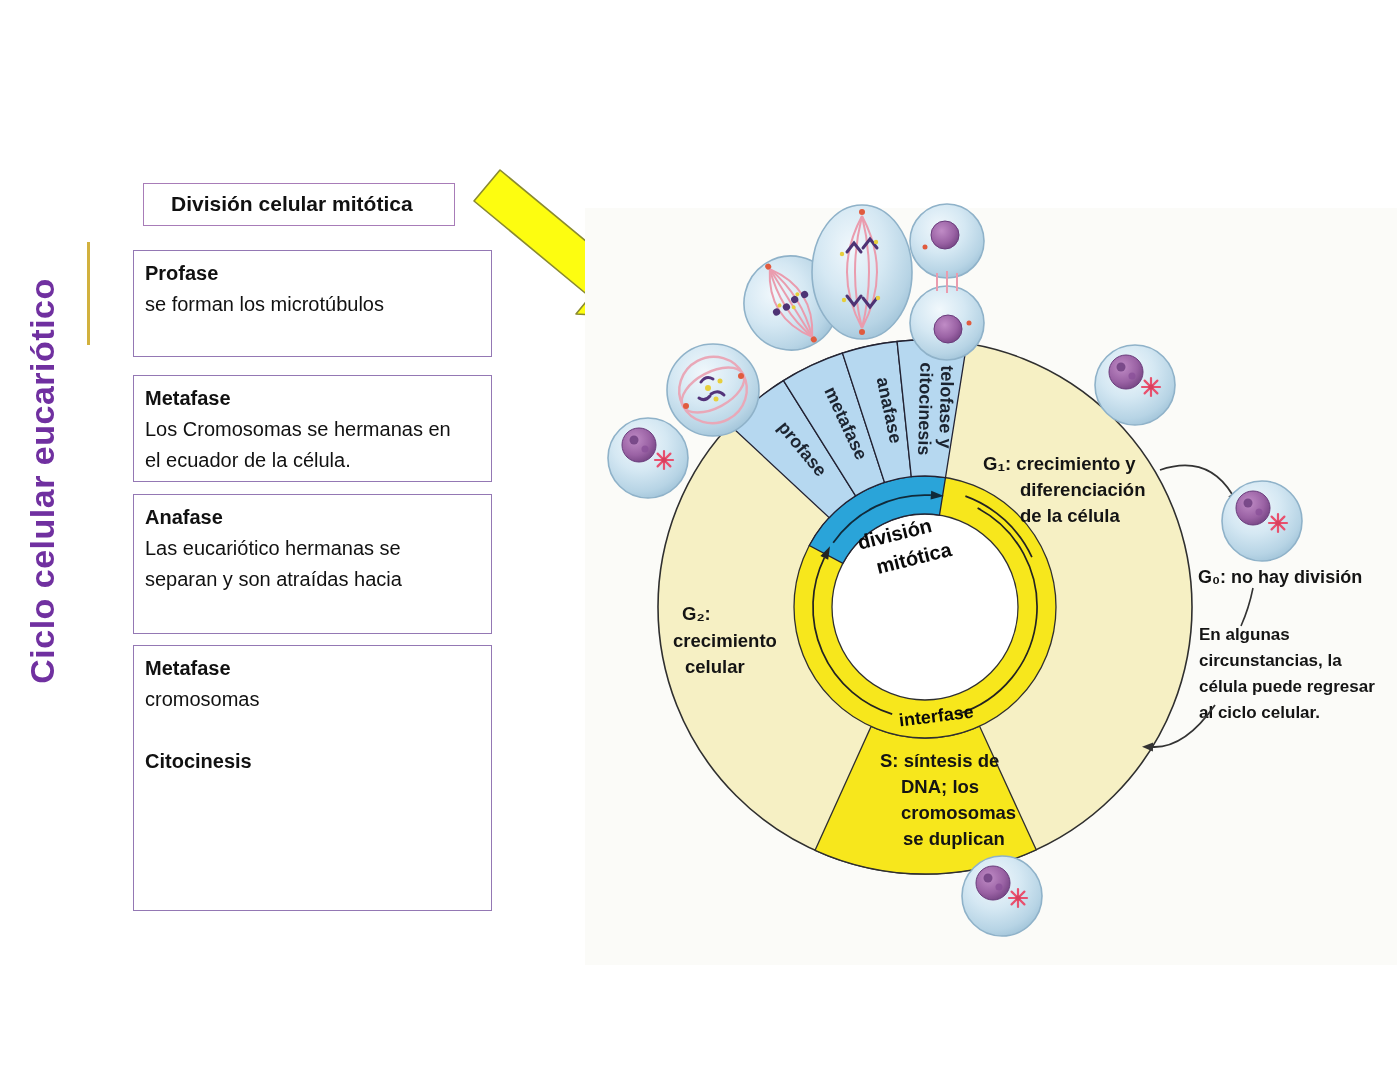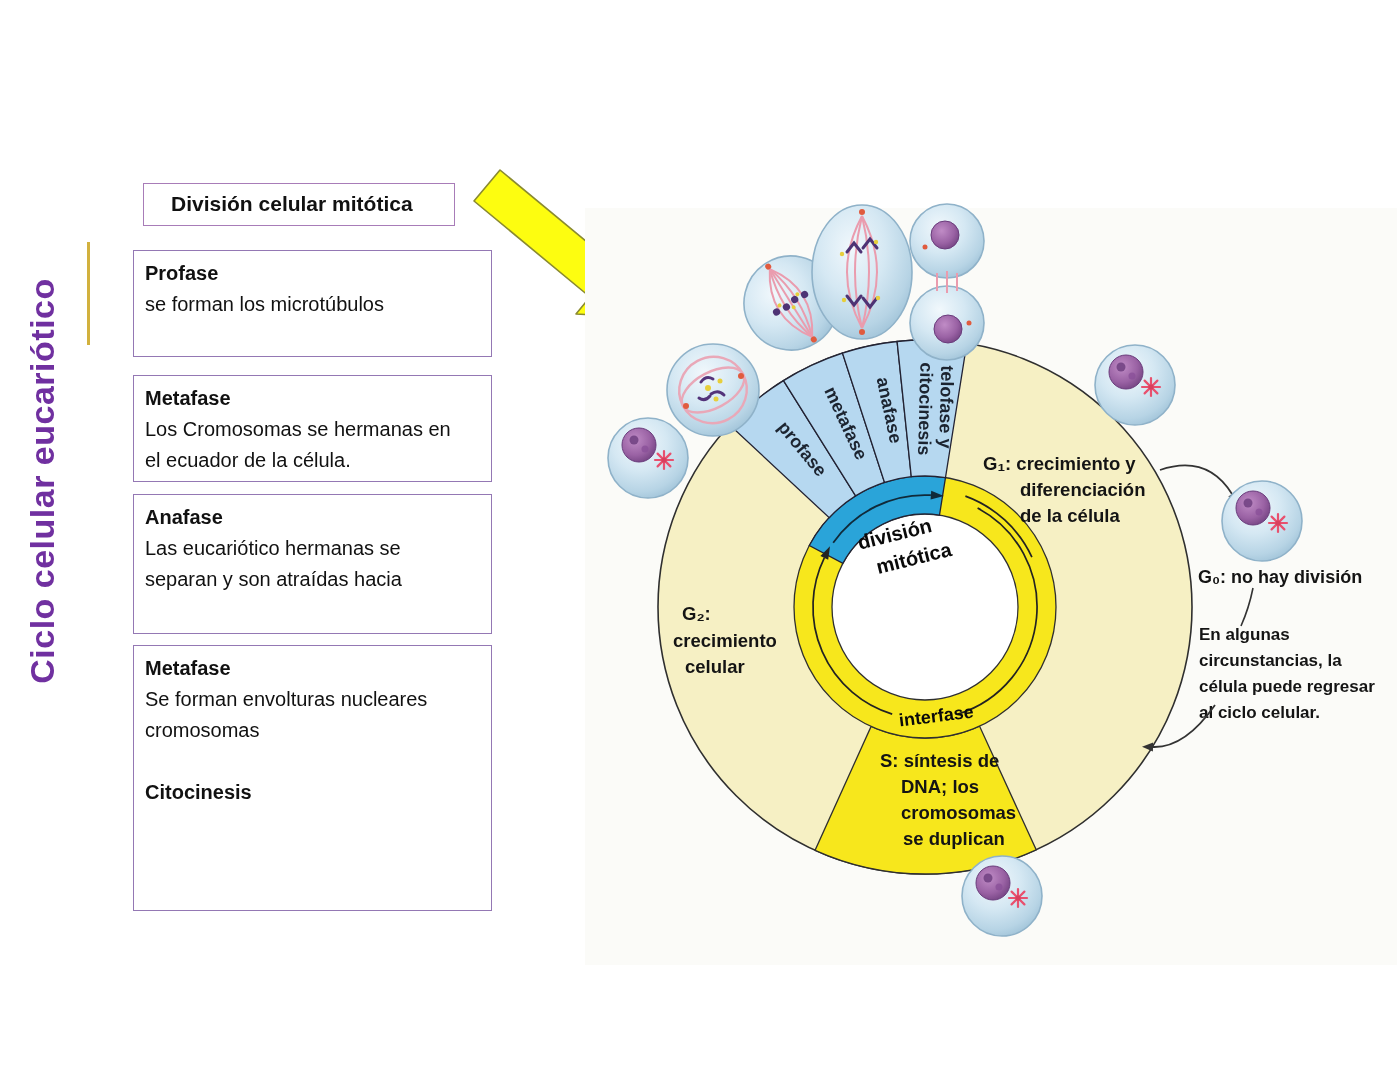--- a/index.html
+++ b/index.html
@@ -60,21 +60,20 @@
   <div>Los Cromosomas se hermanas en</div>
   <div>el ecuador de la célula.</div>
 </div>
 <div class="pbox" id="box-anafase">
   <div class="t">Anafase</div>
   <div>Las eucariótico hermanas se</div>
   <div>separan y son atraídas hacia</div>
 </div>
 <div class="pbox" id="box-telofase">
   <div class="t">Metafase</div>
-  <div>Se forman envolturas nucleares</div>
   <div>cromosomas</div>
   <div class="gap"></div>
   <div class="t">Citocinesis</div>
 </div>
 
 <svg class="arrow-svg" width="200" height="170" viewBox="0 0 200 170">
   <polygon points="40,10 156,106 170,88 188,158 116,154 130,137 14,41" fill="#fdfd10" stroke="#8a8a30" stroke-width="1.6" stroke-linejoin="round"></polygon>
 </svg>
 
 <svg class="diagram-svg" width="812" height="785" viewBox="0 0 812 785">

